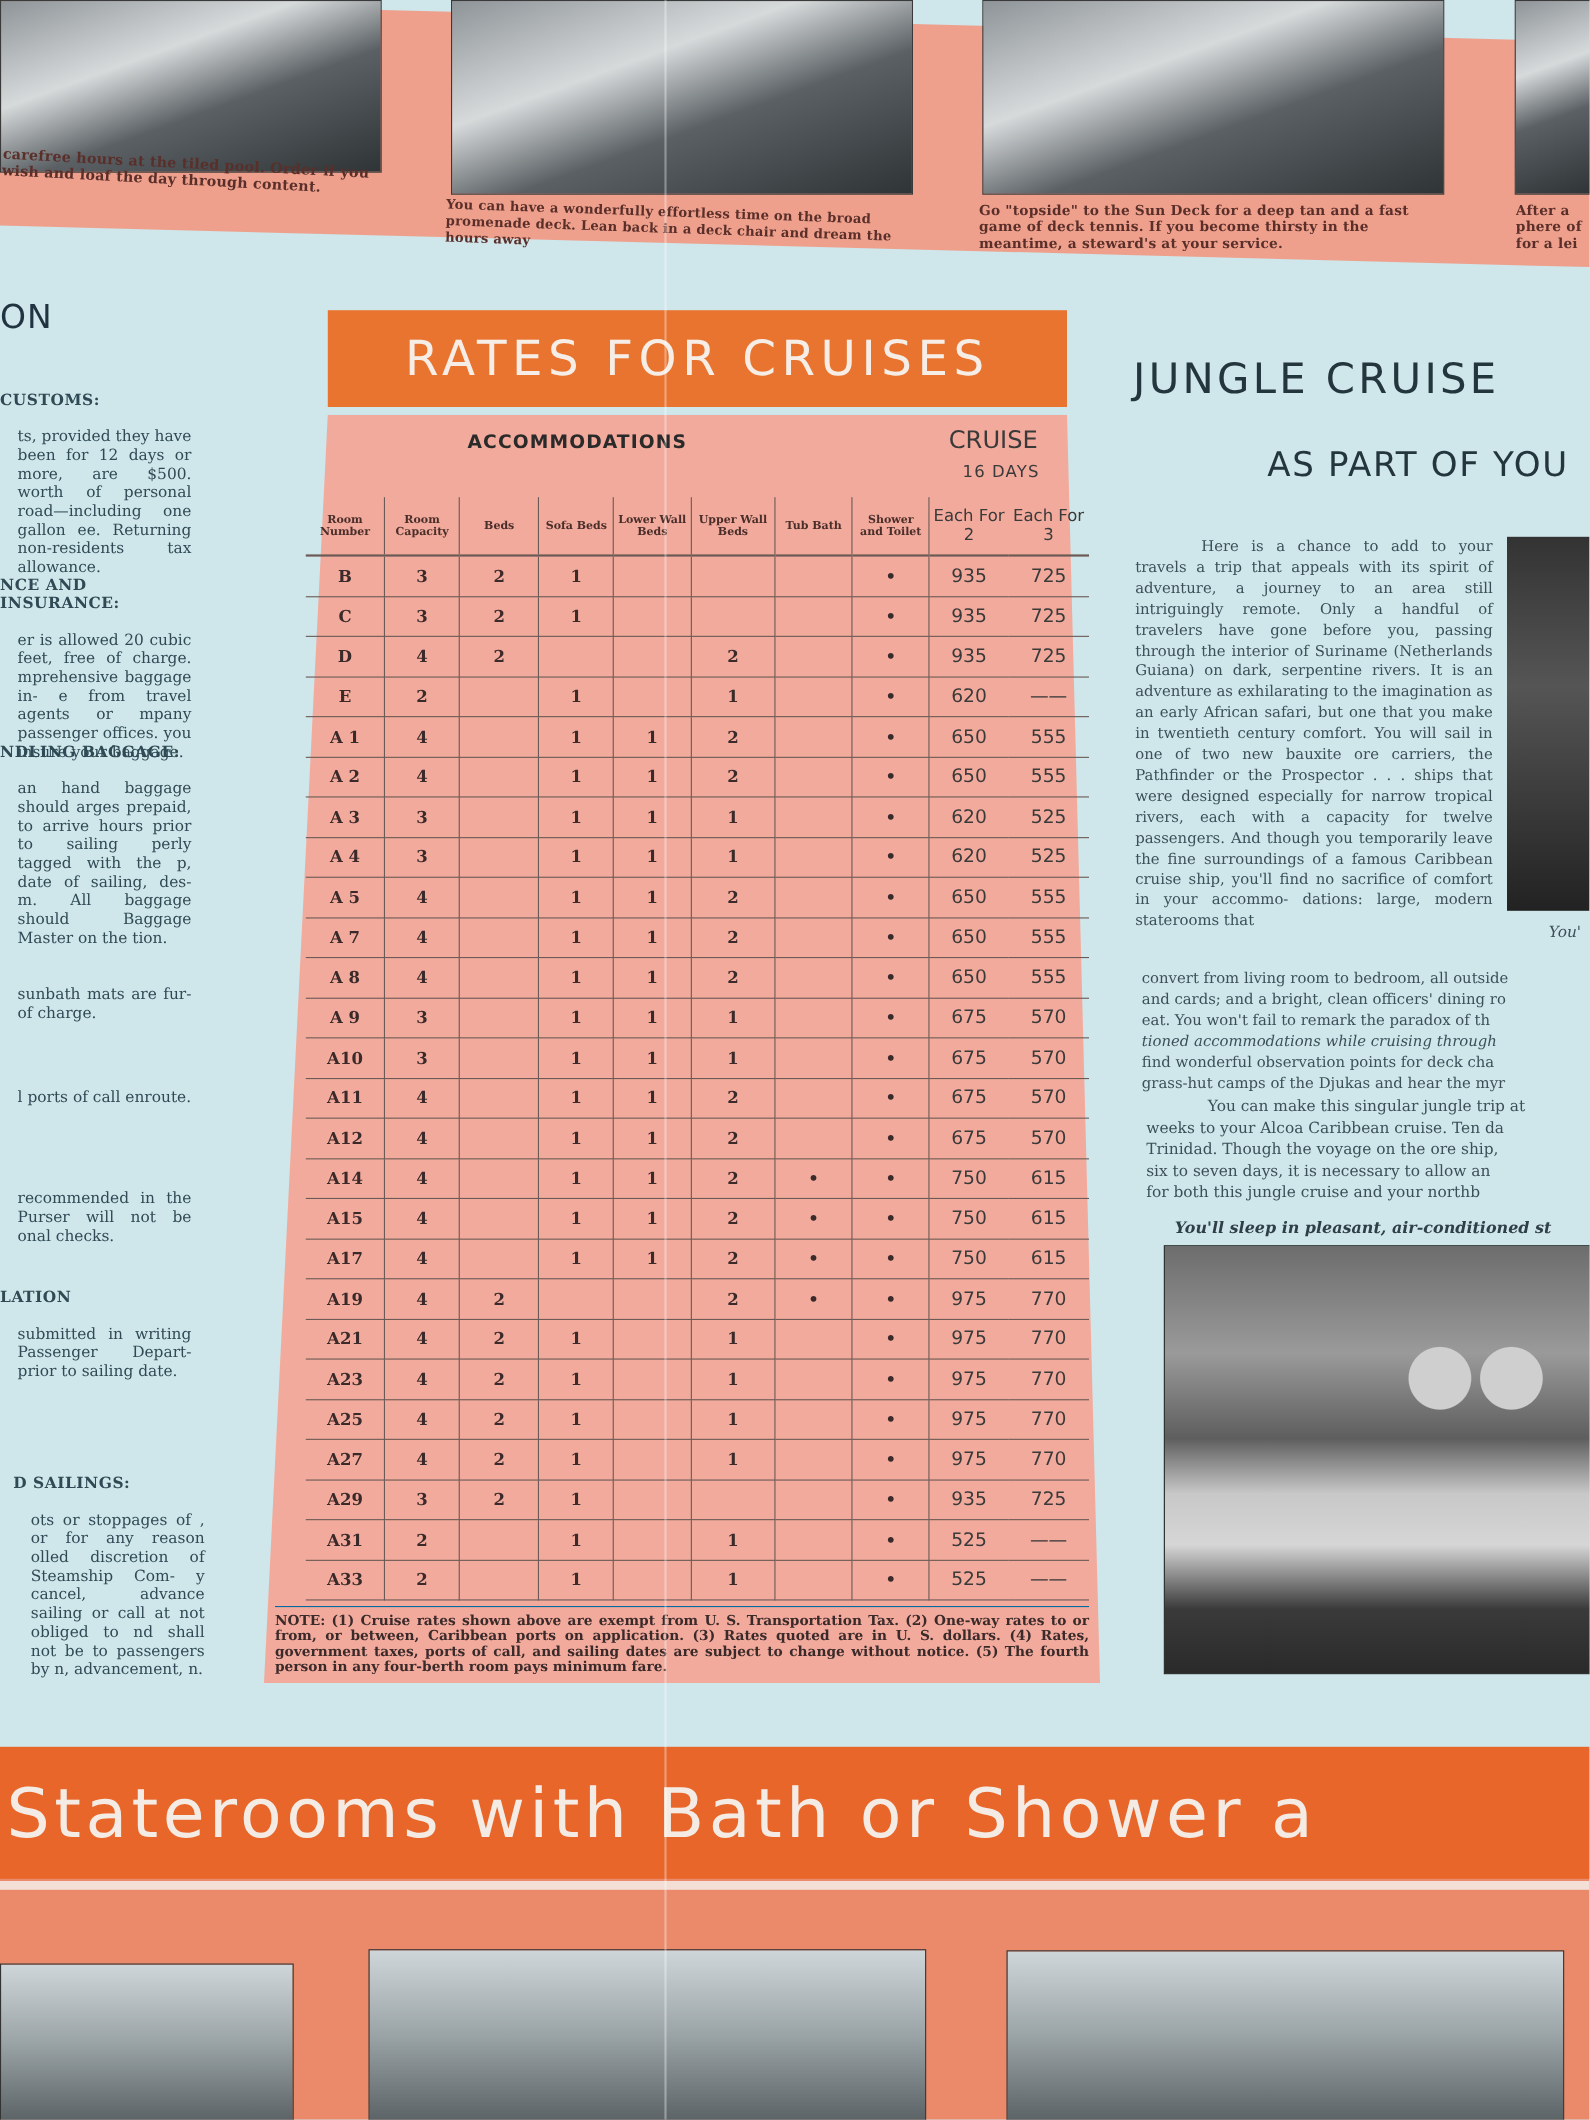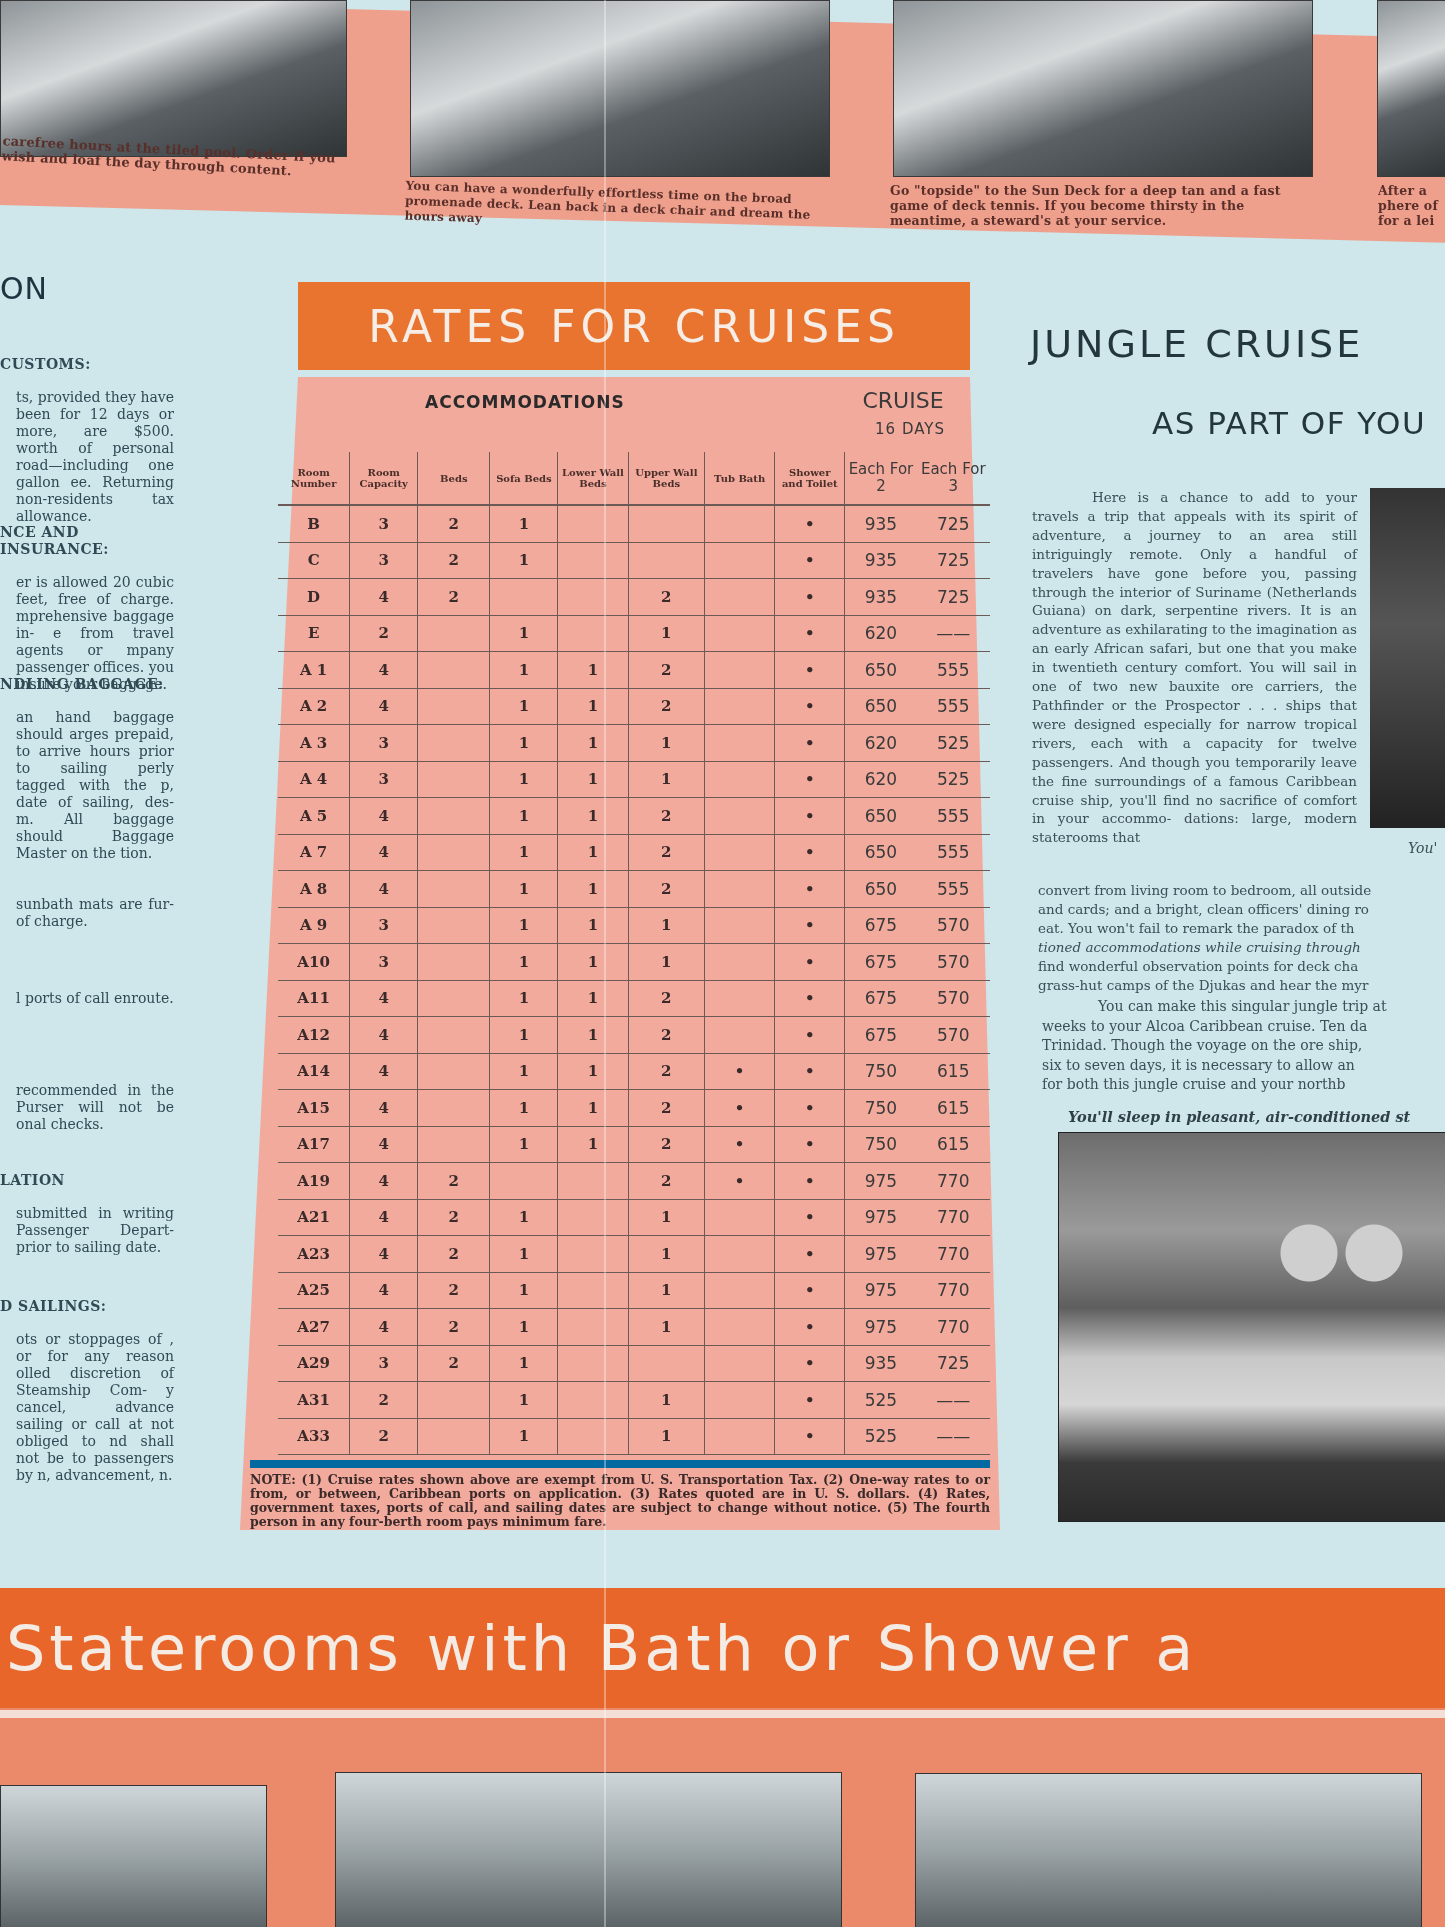--- a/index.html
+++ b/index.html
@@ -32,21 +32,21 @@
   .days-label { position:absolute; left:620px; top:138px; font-family:"DejaVu Sans", sans-serif; font-size:15px; letter-spacing:1px; color:#3a3a3a; width:100px; text-align:center; }
   table.rt { position:absolute; left:38px; top:170px; width:712px; border-collapse:collapse; }
   table.rt th { font-size:10px; line-height:11px; font-weight:bold; color:#4a2e2a; padding:4px 2px; border-bottom:2px solid #6b5a55; vertical-align:middle; height:44px; }
   table.rt th.price { font-family:"DejaVu Sans", sans-serif; font-size:15px; line-height:17px; font-weight:normal; color:#3a3a3a; }
   table.rt td { height:35.5px; padding:0; text-align:center; font-size:15px; font-weight:bold; color:#3b2a2a; border-bottom:1.5px solid #6b5a55; }
   table.rt td.price { font-family:"DejaVu Sans", sans-serif; font-weight:normal; font-size:17px; color:#3a3a3a; }
   table.rt td, table.rt th { border-right:1px solid #6b5a55; }
   table.rt td:last-child, table.rt th:last-child { border-right:none; }
   table.rt td.c-p2, table.rt th.c-p2 { border-right:none; }
   table.rt td.c-shower, table.rt th.c-shower { border-right:1.5px solid #6b5a55; }
-  .note { position:absolute; left:10px; top:1178px; width:740px; border-top:8px solid #0369a1; padding-top:5px; font-size:12.5px; line-height:14px; font-weight:bold; color:#3a2a2a; text-align:justify; }
+  .note { position:absolute; left:10px; top:1178px; width:740px; border-top:1px solid #0369a1; padding-top:5px; font-size:12.5px; line-height:14px; font-weight:bold; color:#3a2a2a; text-align:justify; }
 
   
   .jungle-title { position:absolute; left:1030px; top:322px; font-family:"DejaVu Sans", sans-serif; font-size:38px; letter-spacing:3px; color:#24363d; white-space:nowrap; }
   .jungle-sub { position:absolute; left:1152px; top:405px; font-family:"DejaVu Sans", sans-serif; font-size:31px; letter-spacing:1.5px; color:#24363d; white-space:nowrap; }
   .jungle-text { position:absolute; left:1032px; top:488px; width:325px; font-size:13.5px; line-height:18.9px; color:#3a4f58; text-align:justify; }
   .jungle-text2 { position:absolute; left:1038px; top:881px; width:420px; font-size:13.5px; line-height:19px; color:#3a4f58; white-space:nowrap; overflow:hidden; }
   .jungle-text3 { position:absolute; left:1042px; top:997px; width:410px; font-size:14px; line-height:19.5px; color:#3a4f58; white-space:nowrap; overflow:hidden; }
   .jungle-text p, .jungle-text2 p, .jungle-text3 p { margin:0; }
   .sleep-line { position:absolute; left:1068px; top:1108px; font-size:14.5px; font-style:italic; font-weight:bold; color:#2e3f47; white-space:nowrap; }
   .photo-right1 { position:absolute; left:1370px; top:488px; width:75px; height:340px; background:linear-gradient(180deg,#333 0%,#555 40%,#222 100%); }
@@ -100,21 +100,21 @@
   <div class="lc-block" style="top:694px;">
     <p>l ports of call enroute.</p>
   </div>
   <div class="lc-block" style="top:786px;">
     <p>recommended in the Purser will not be onal checks.</p>
   </div>
   <div class="lc-block" style="top:876px;">
     <div class="sec-title">LATION</div>
     <p>submitted in writing Passenger Depart- prior to sailing date.</p>
   </div>
-  <div class="lc-block" style="top:1002px;">
+  <div class="lc-block" style="top:1045px;padding-left:12px;">
     <div class="sec-title">D SAILINGS:</div>
     <p>ots or stoppages of , or for any reason olled discretion of Steamship Com- y cancel, advance sailing or call at not obliged to nd shall not be to passengers by n, advancement, n.</p>
   </div>
 </div>
 
 <div class="rates">
   <div class="rates-header">
     <span>RATES FOR CRUISES</span>
   </div>
   <div class="rates-body"></div>

